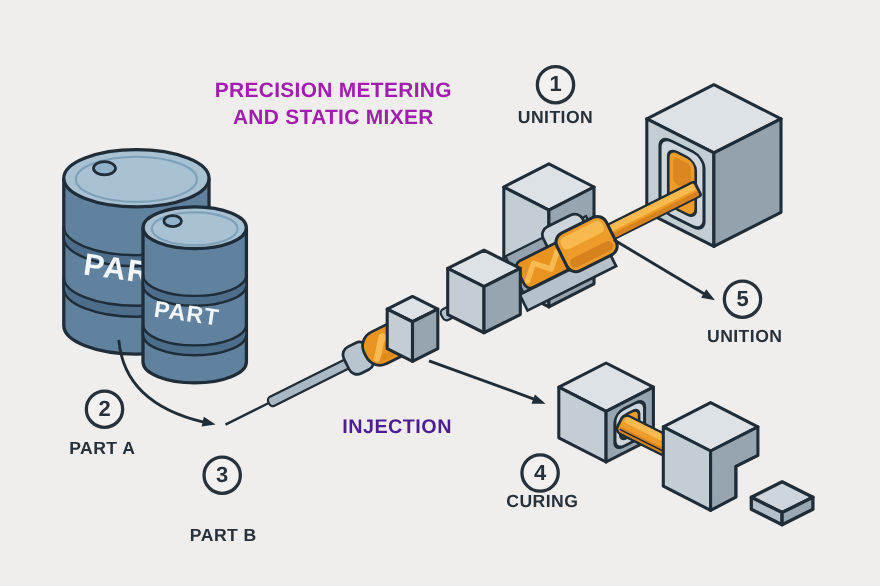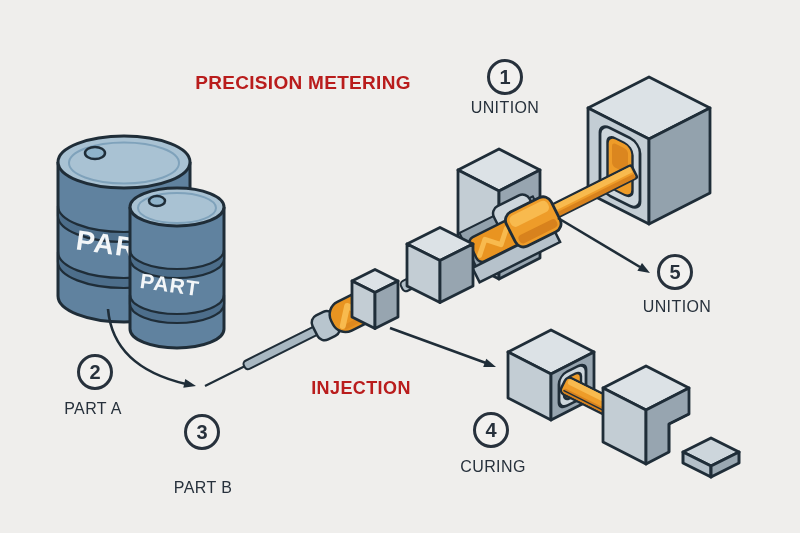--- a/index.html
+++ b/index.html
@@ -1,27 +1,27 @@
 <!DOCTYPE html>
 <html><head>
 <meta charset="utf-8">
 <style>
   html,body{margin:0;padding:0;}
   body{font-family:"Liberation Sans","DejaVu Sans",sans-serif;}
   .stage{position:relative;width:800px;height:533px;background:#efeeec;overflow:hidden;}
   .stage svg{position:absolute;left:0;top:0;}
   .title{position:absolute;left:303px;top:70px;transform:translateX(-50%);text-align:center;
-         font-size:19px;line-height:25px;font-weight:bold;color:#b91c1c;letter-spacing:.3px;white-space:nowrap;}
+         font-size:19px;line-height:25px;font-weight:bold;color:#a21caf;letter-spacing:.3px;white-space:nowrap;}
   .badge{position:absolute;width:36px;height:36px;border:3px solid #27313c;border-radius:50%;
          background:#f2f1ef;display:flex;align-items:center;justify-content:center;
          font-weight:bold;font-size:20px;color:#27313c;box-sizing:border-box;}
-  .step-label{position:absolute;transform:translateX(-50%);font-weight:normal;font-size:16px;
+  .step-label{position:absolute;transform:translateX(-50%);font-weight:bold;font-size:16px;
               color:#27313c;letter-spacing:.4px;white-space:nowrap;}
   .flow-label{position:absolute;transform:translate(-50%,-50%);font-weight:bold;font-size:18px;
-              color:#b91c1c;letter-spacing:.4px;white-space:nowrap;}
+              color:#4c1d95;letter-spacing:.4px;white-space:nowrap;}
   svg text{font-family:"Liberation Sans","DejaVu Sans",sans-serif;font-weight:bold;fill:#f3f6f8;}
 </style>
 </head>
 <body>
 
 <div class="stage">
 
 <svg width="800" height="533" viewBox="0 0 800 533">
 
   <g stroke-linejoin="round">
@@ -148,41 +148,42 @@
     <polygon points="496,367 483.2,367.1 486.3,358.7" fill="#1f2d38"></polygon>
   </g>
   <g>
     <line x1="558" y1="218" x2="640" y2="267" stroke="#1f2d38" stroke-width="2.6"></line>
     <polygon points="650,273 637.4,270.7 642,262.9" fill="#1f2d38"></polygon>
   </g>
 </svg>
 
   <div class="title">
     <div>PRECISION METERING</div>
+    <div>AND STATIC MIXER</div>
   </div>
 
   <div class="badge" style="left:487px;top:59px">
     <span>1</span>
   </div>
   <div class="step-label" style="left:505px;top:99px">UNITION</div>
 
   <div class="badge" style="left:77px;top:354px">
     <span>2</span>
   </div>
   <div class="step-label" style="left:93px;top:400px">PART A</div>
 
   <div class="badge" style="left:184px;top:414px">
     <span>3</span>
   </div>
   <div class="step-label" style="left:203px;top:479px">PART B</div>
 
   <div class="badge" style="left:473px;top:412px">
     <span>4</span>
   </div>
-  <div class="step-label" style="left:493px;top:458px">CURING</div>
+  <div class="step-label" style="left:493px;top:448px">CURING</div>
 
   <div class="badge" style="left:657px;top:254px">
     <span>5</span>
   </div>
   <div class="step-label" style="left:677px;top:298px">UNITION</div>
 
   <div class="flow-label" style="left:361px;top:388px">INJECTION</div>
 </div>
 
 </body></html>

